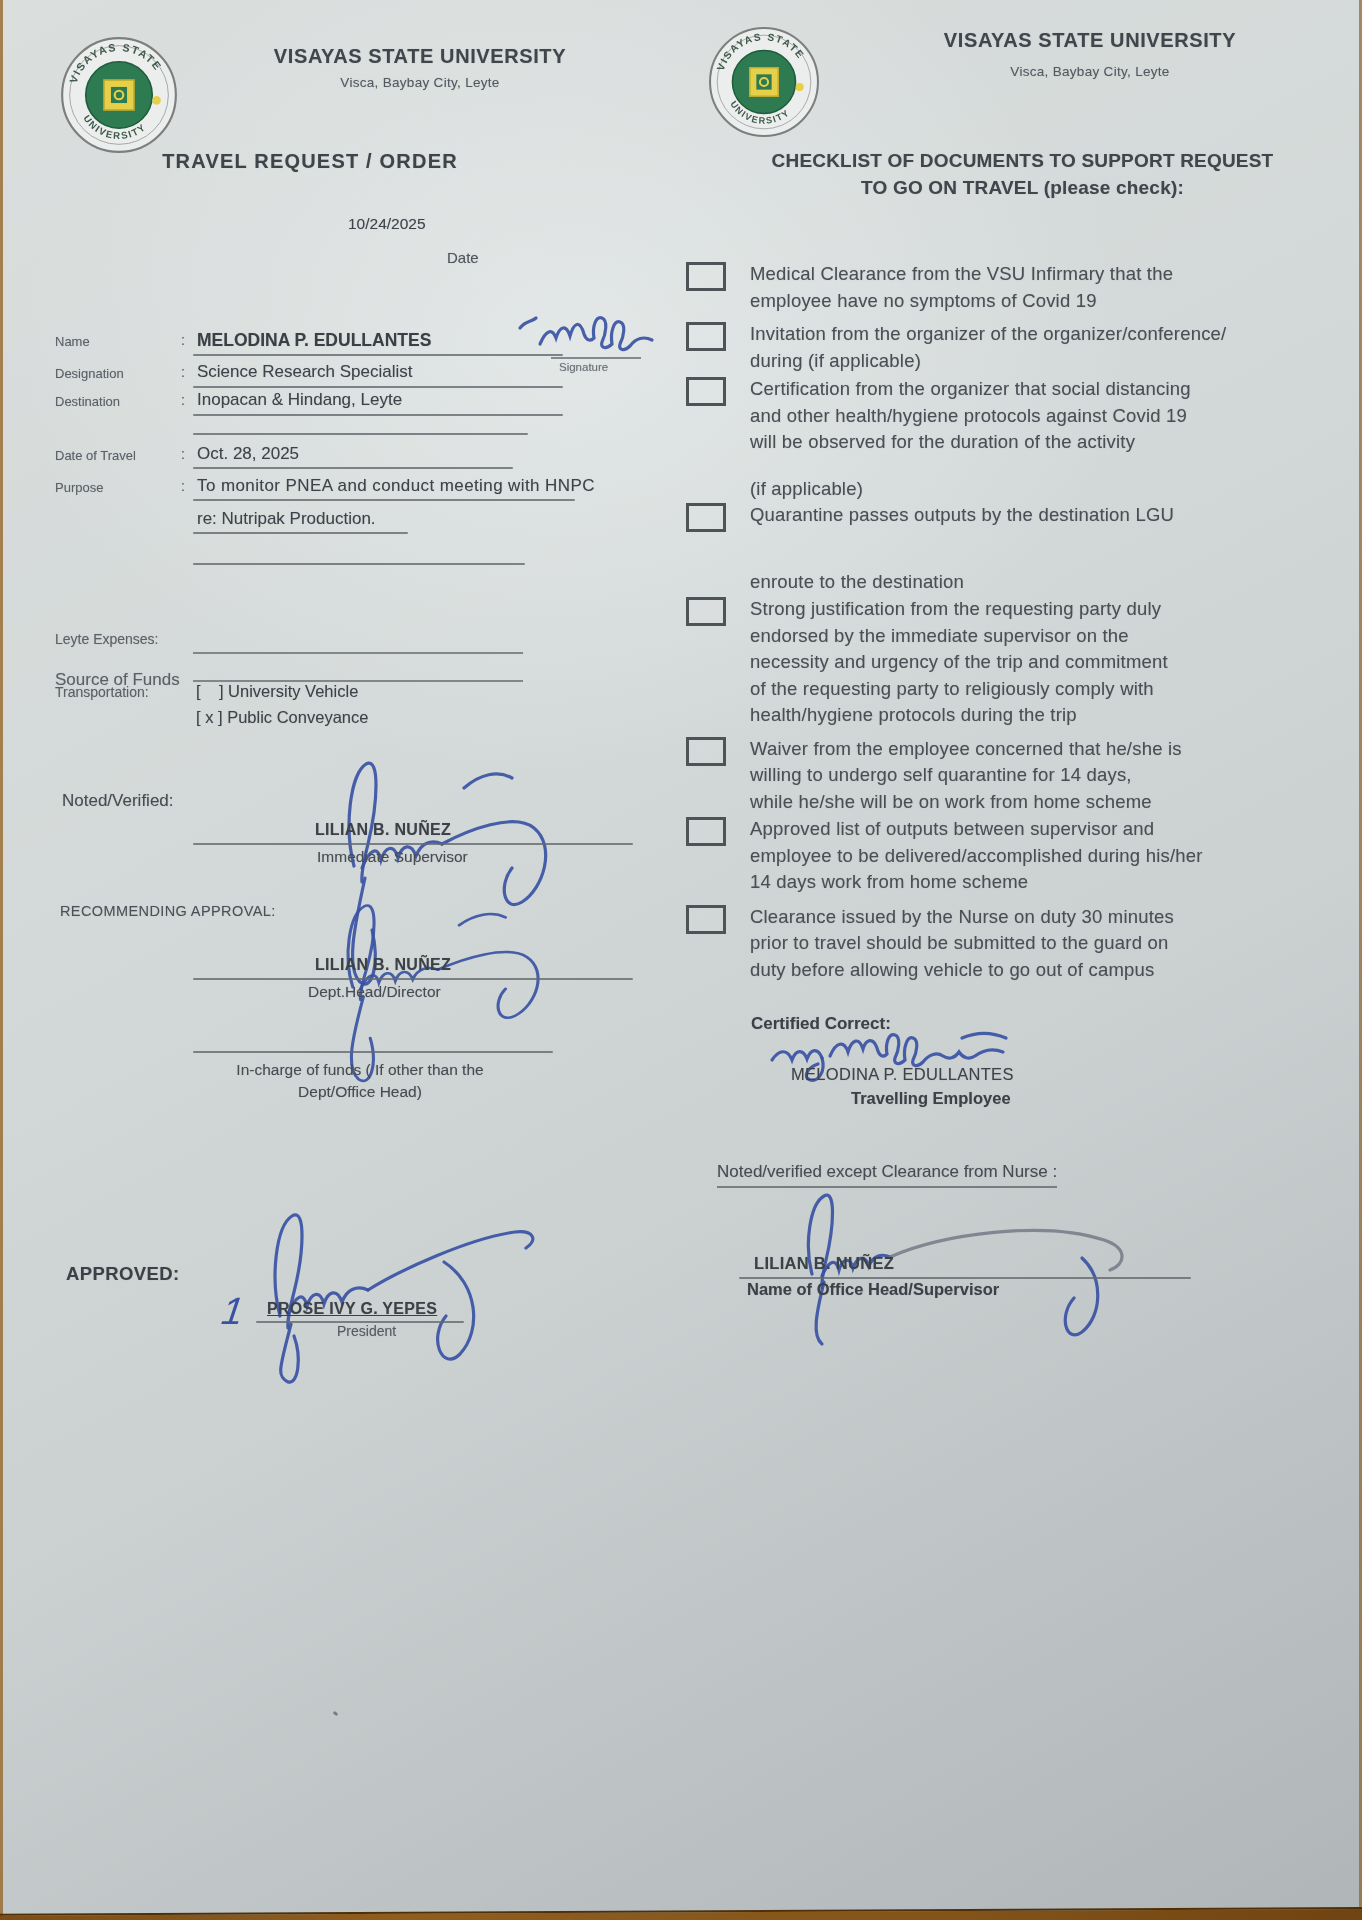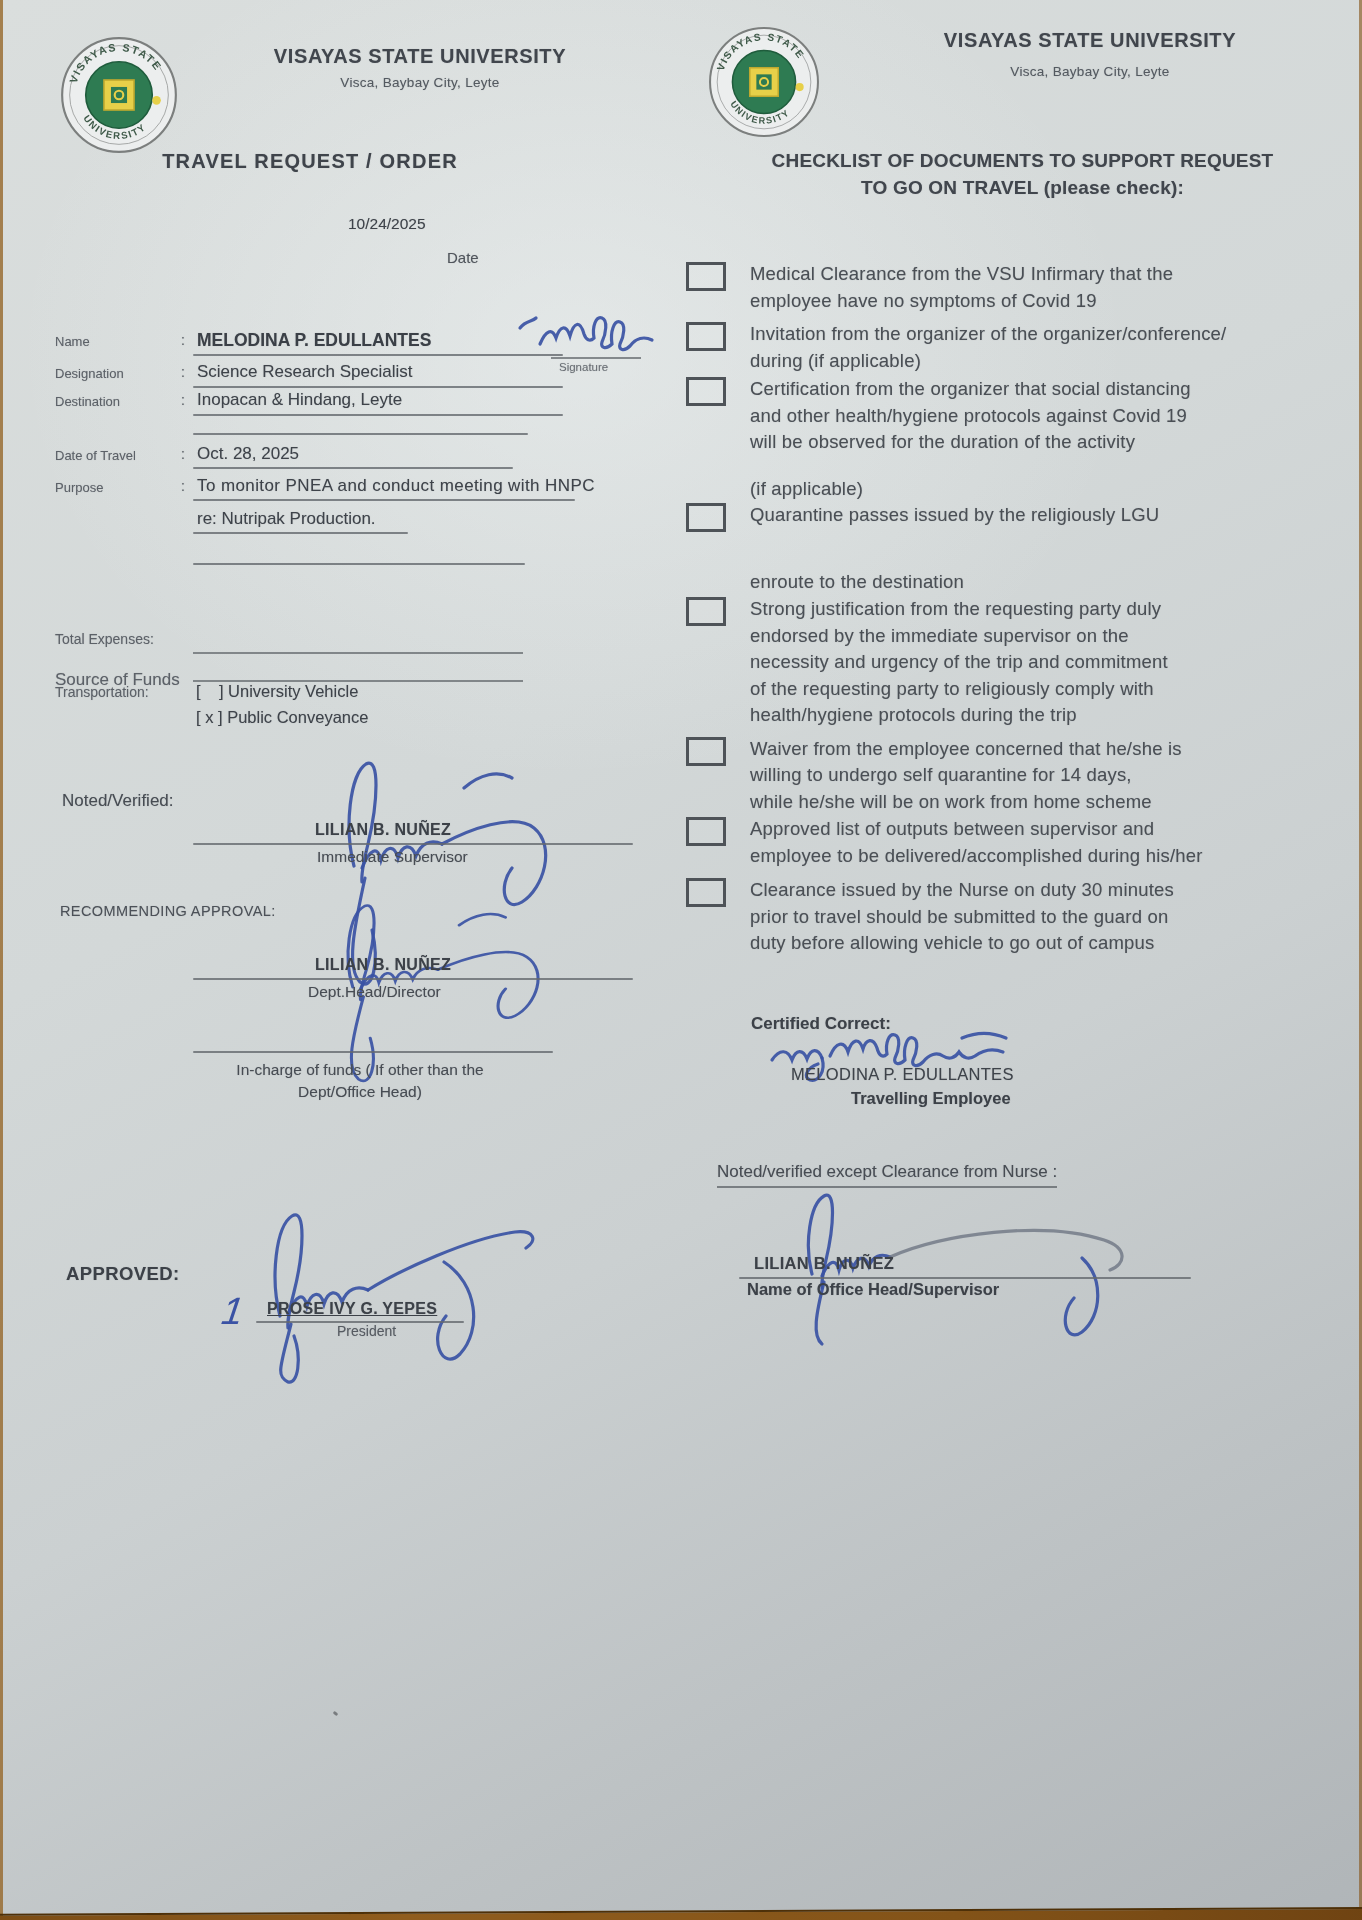--- a/index.html
+++ b/index.html
@@ -92,21 +92,21 @@
   <div class="hl" style="left:193px;top:467px;width:320px"></div>
 
   <div class="t lbl" style="left:55px;top:480px">Purpose</div>
   <div class="t colon" style="left:181px;top:478px">:</div>
   <div class="t val" style="left:197px;top:476px;letter-spacing:.4px">To monitor PNEA and conduct meeting with HNPC</div>
   <div class="hl" style="left:193px;top:499px;width:382px"></div>
   <div class="t val" style="left:197px;top:509px">re: Nutripak Production.</div>
   <div class="hl" style="left:193px;top:532px;width:215px"></div>
   <div class="hl" style="left:193px;top:563px;width:332px"></div>
 
-  <div class="t lbl" style="left:55px;top:631px;font-size:14px">Total Expenses:</div>
+  <div class="t lbl" style="left:55px;top:631px;font-size:14px">Leyte Expenses:</div>
   <div class="hlt" style="left:193px;top:652px;width:330px"></div>
   <div class="t lbl" style="left:55px;top:670px;font-size:17px">Source of Funds</div>
   <div class="hlt" style="left:193px;top:680px;width:330px"></div>
   <div class="t lbl" style="left:55px;top:684px;font-size:14px">Transportation:</div>
   <div class="t val" style="left:196px;top:682px;font-size:16.5px">[&nbsp;&nbsp;&nbsp;&nbsp;] University Vehicle</div>
   <div class="t val" style="left:196px;top:708px;font-size:16.5px">[ x ] Public Conveyance</div>
 
   <div class="t" style="left:62px;top:791px;font-size:17px;color:#474c53">Noted/Verified:</div>
   <svg class="sig" style="left:318px;top:736px;width:240px;height:252px" viewBox="0 0 240 252">
     <path d="M36 130 C26 92 32 38 48 28 C62 20 60 66 50 108 C46 124 43 138 44 146"></path>
@@ -202,21 +202,21 @@
         </div>
       </div>
       <div class="cl-row" style="margin-top: 20px;">
         <div class="cl-text">
           <div>(if applicable)</div>
         </div>
       </div>
       <div class="cl-row" style="margin-top: 0px;">
         <span class="cl-box"></span>
         <div class="cl-text">
-          <div>Quarantine passes issued by the religiously LGU</div>
+          <div>Quarantine passes outputs by the destination LGU</div>
         </div>
       </div>
       <div class="cl-row" style="margin-top: 40px;">
         <div class="cl-text">
           <div>enroute to the destination</div>
         </div>
       </div>
       <div class="cl-row" style="margin-top: 1px;">
         <span class="cl-box"></span>
         <div class="cl-text">
@@ -233,20 +233,21 @@
           <div>Waiver from the employee concerned that he/she is</div>
           <div>willing to undergo self quarantine for 14 days,</div>
           <div>while he/she will be on work from home scheme</div>
         </div>
       </div>
       <div class="cl-row" style="margin-top: 1px;">
         <span class="cl-box"></span>
         <div class="cl-text">
           <div>Approved list of outputs between supervisor and</div>
           <div>employee to be delivered/accomplished during his/her</div>
+          <div>14 days work from home scheme</div>
         </div>
       </div>
       <div class="cl-row" style="margin-top: 8px;">
         <span class="cl-box"></span>
         <div class="cl-text">
           <div>Clearance issued by the Nurse on duty 30 minutes</div>
           <div>prior to travel should be submitted to the guard on</div>
           <div>duty before allowing vehicle to go out of campus</div>
         </div>
       </div>

